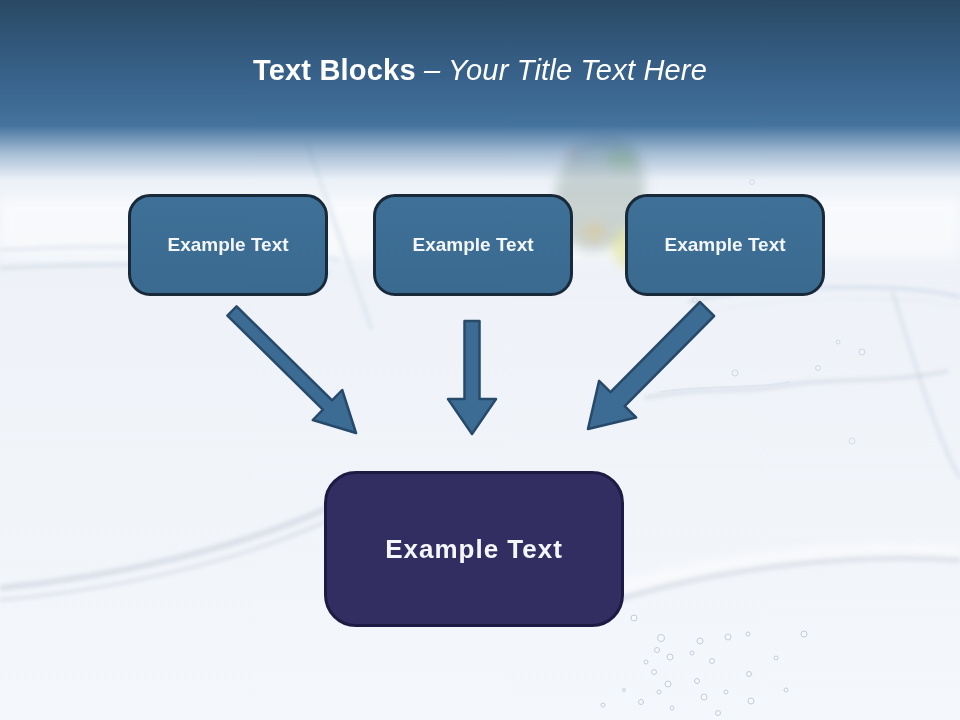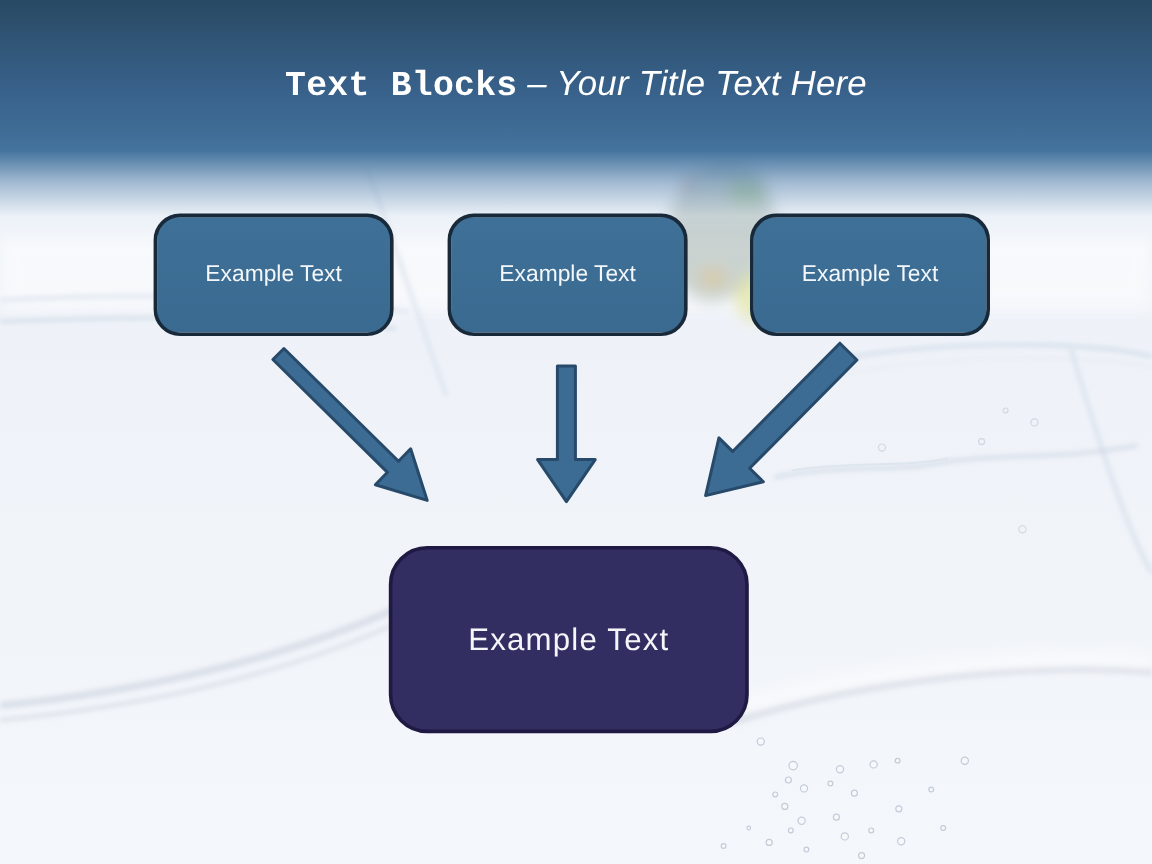--- a/index.html
+++ b/index.html
@@ -14,26 +14,26 @@
     background:linear-gradient(180deg,
       #294963 0%, #305576 18%, #38618a 38%, #3e6c95 55%, #44739e 64%,
       rgba(102,142,180,0.55) 78%, rgba(210,226,240,0.15) 92%, rgba(244,248,252,0) 100%);
     pointer-events:none;
   }
   .title{
     position:absolute;top:54px;left:0;width:100%;
     text-align:center;color:#ffffff;font-size:29px;line-height:1.15;
     letter-spacing:0.2px;white-space:nowrap;
   }
-  .title .t-bold{font-weight:700;font-family:Liberation Mono, monospace;}
+  .title .t-bold{font-weight:700;}
   .title .t-rest{font-weight:400;font-style:italic;}
   
   .photo{position:absolute;top:0;left:0;z-index:1;}
   
-  .shapes{position:absolute;top:0;left:0;z-index:4;width:960px;height:639px;pointer-events:none;}
+  .shapes{position:absolute;top:16px;left:0;z-index:4;width:960px;height:639px;pointer-events:none;font-weight:bold;}
   .block{
     position:absolute;width:200px;height:102px;box-sizing:border-box;
     background:linear-gradient(180deg,#3f7097 0%,#3a6a90 100%);
     border:3px solid #18293a;border-radius:22px;
     display:flex;align-items:center;justify-content:center;
     color:#f3f7fa;font-size:19px;pointer-events:auto;
   }
   .block-1{left:128px;top:178px;}
   .block-2{left:373px;top:178px;}
   .block-3{left:625px;top:178px;}

